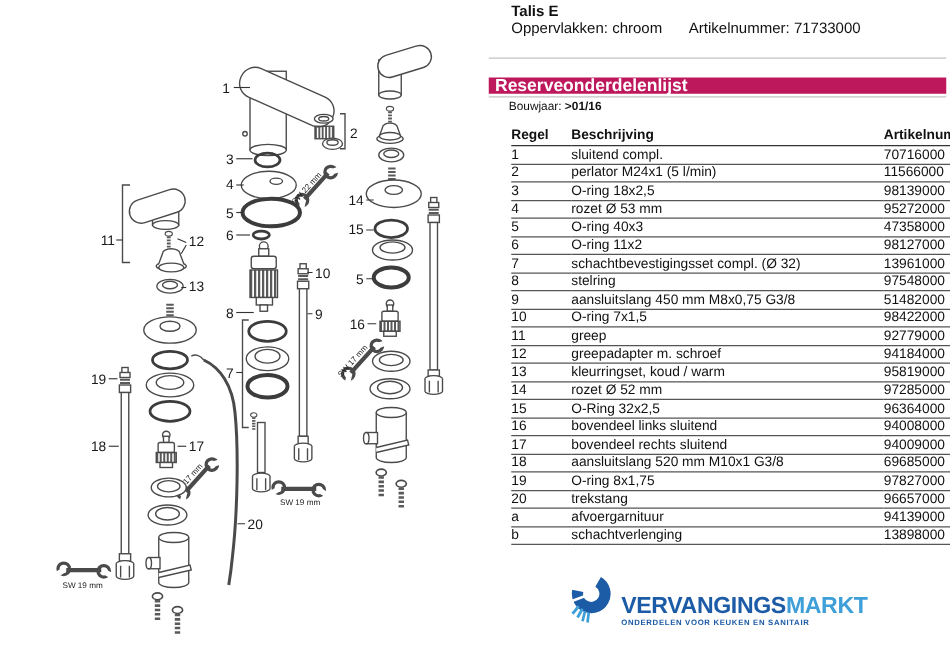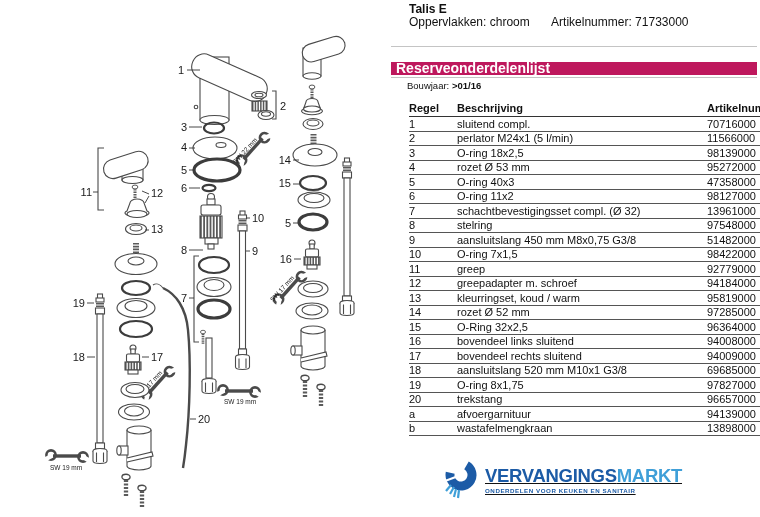--- a/index.html
+++ b/index.html
@@ -34,21 +34,21 @@
   .bouwjaar{position:absolute;top:80px;left:16px;font-size:9.5px;}
   .bouwjaar b{font-weight:bold;}
   table.parts{position:absolute;top:101px;left:18px;width:365px;border-collapse:collapse;
               table-layout:fixed;font-size:11px;}
   table.parts col.c1{width:48px;} table.parts col.c2{width:250px;} table.parts col.c3{width:67px;}
   table.parts th{text-align:left;font-weight:bold;padding:1px 0 2px 0;border-bottom:1.4px solid #333;}
   table.parts td{height:13.5px;padding:0;border-bottom:1px solid #555;vertical-align:middle;
                  white-space:nowrap;overflow:hidden;}
 
   
-  .logo{position:absolute;top:458px;left:52px;display:flex;align-items:center;text-decoration:underline;}
+  .logo{position:absolute;top:458px;left:64px;display:flex;align-items:flex-end;}
   .logo-text{margin-left:8px;}
   .brand{font-size:18.5px;font-weight:bold;letter-spacing:-0.3px;line-height:20px;}
   .brand .dk{color:#1c5ba6;} .brand .lt{color:#3f9fd8;}
   .tagline{font-size:6.2px;font-weight:bold;letter-spacing:0.55px;color:#1c5ba6;margin-top:1px;}
 </style>
 </head>
 <body>
 
 <div id="page">
 
@@ -442,21 +442,21 @@
             <td>trekstang</td>
             <td>96657000</td>
           </tr>
           <tr>
             <td>a</td>
             <td>afvoergarnituur</td>
             <td>94139000</td>
           </tr>
           <tr>
             <td>b</td>
-            <td>wastafelmengkraan</td>
+            <td>schachtverlenging</td>
             <td>13898000</td>
           </tr>
         </tbody>
     </table>
 
     <div class="logo">
       <svg width="34" height="44" viewBox="0 0 34 44">
         <circle cx="18" cy="17" r="11" fill="none" stroke="#1c5ba6" stroke-width="9" stroke-dasharray="48 21" transform="rotate(-60 18 17)"></circle>
         <line x1="18" y1="17" x2="2" y2="23" stroke="#fff" stroke-width="2"></line>
         <line x1="18" y1="17" x2="7" y2="5" stroke="#fff" stroke-width="2"></line>

